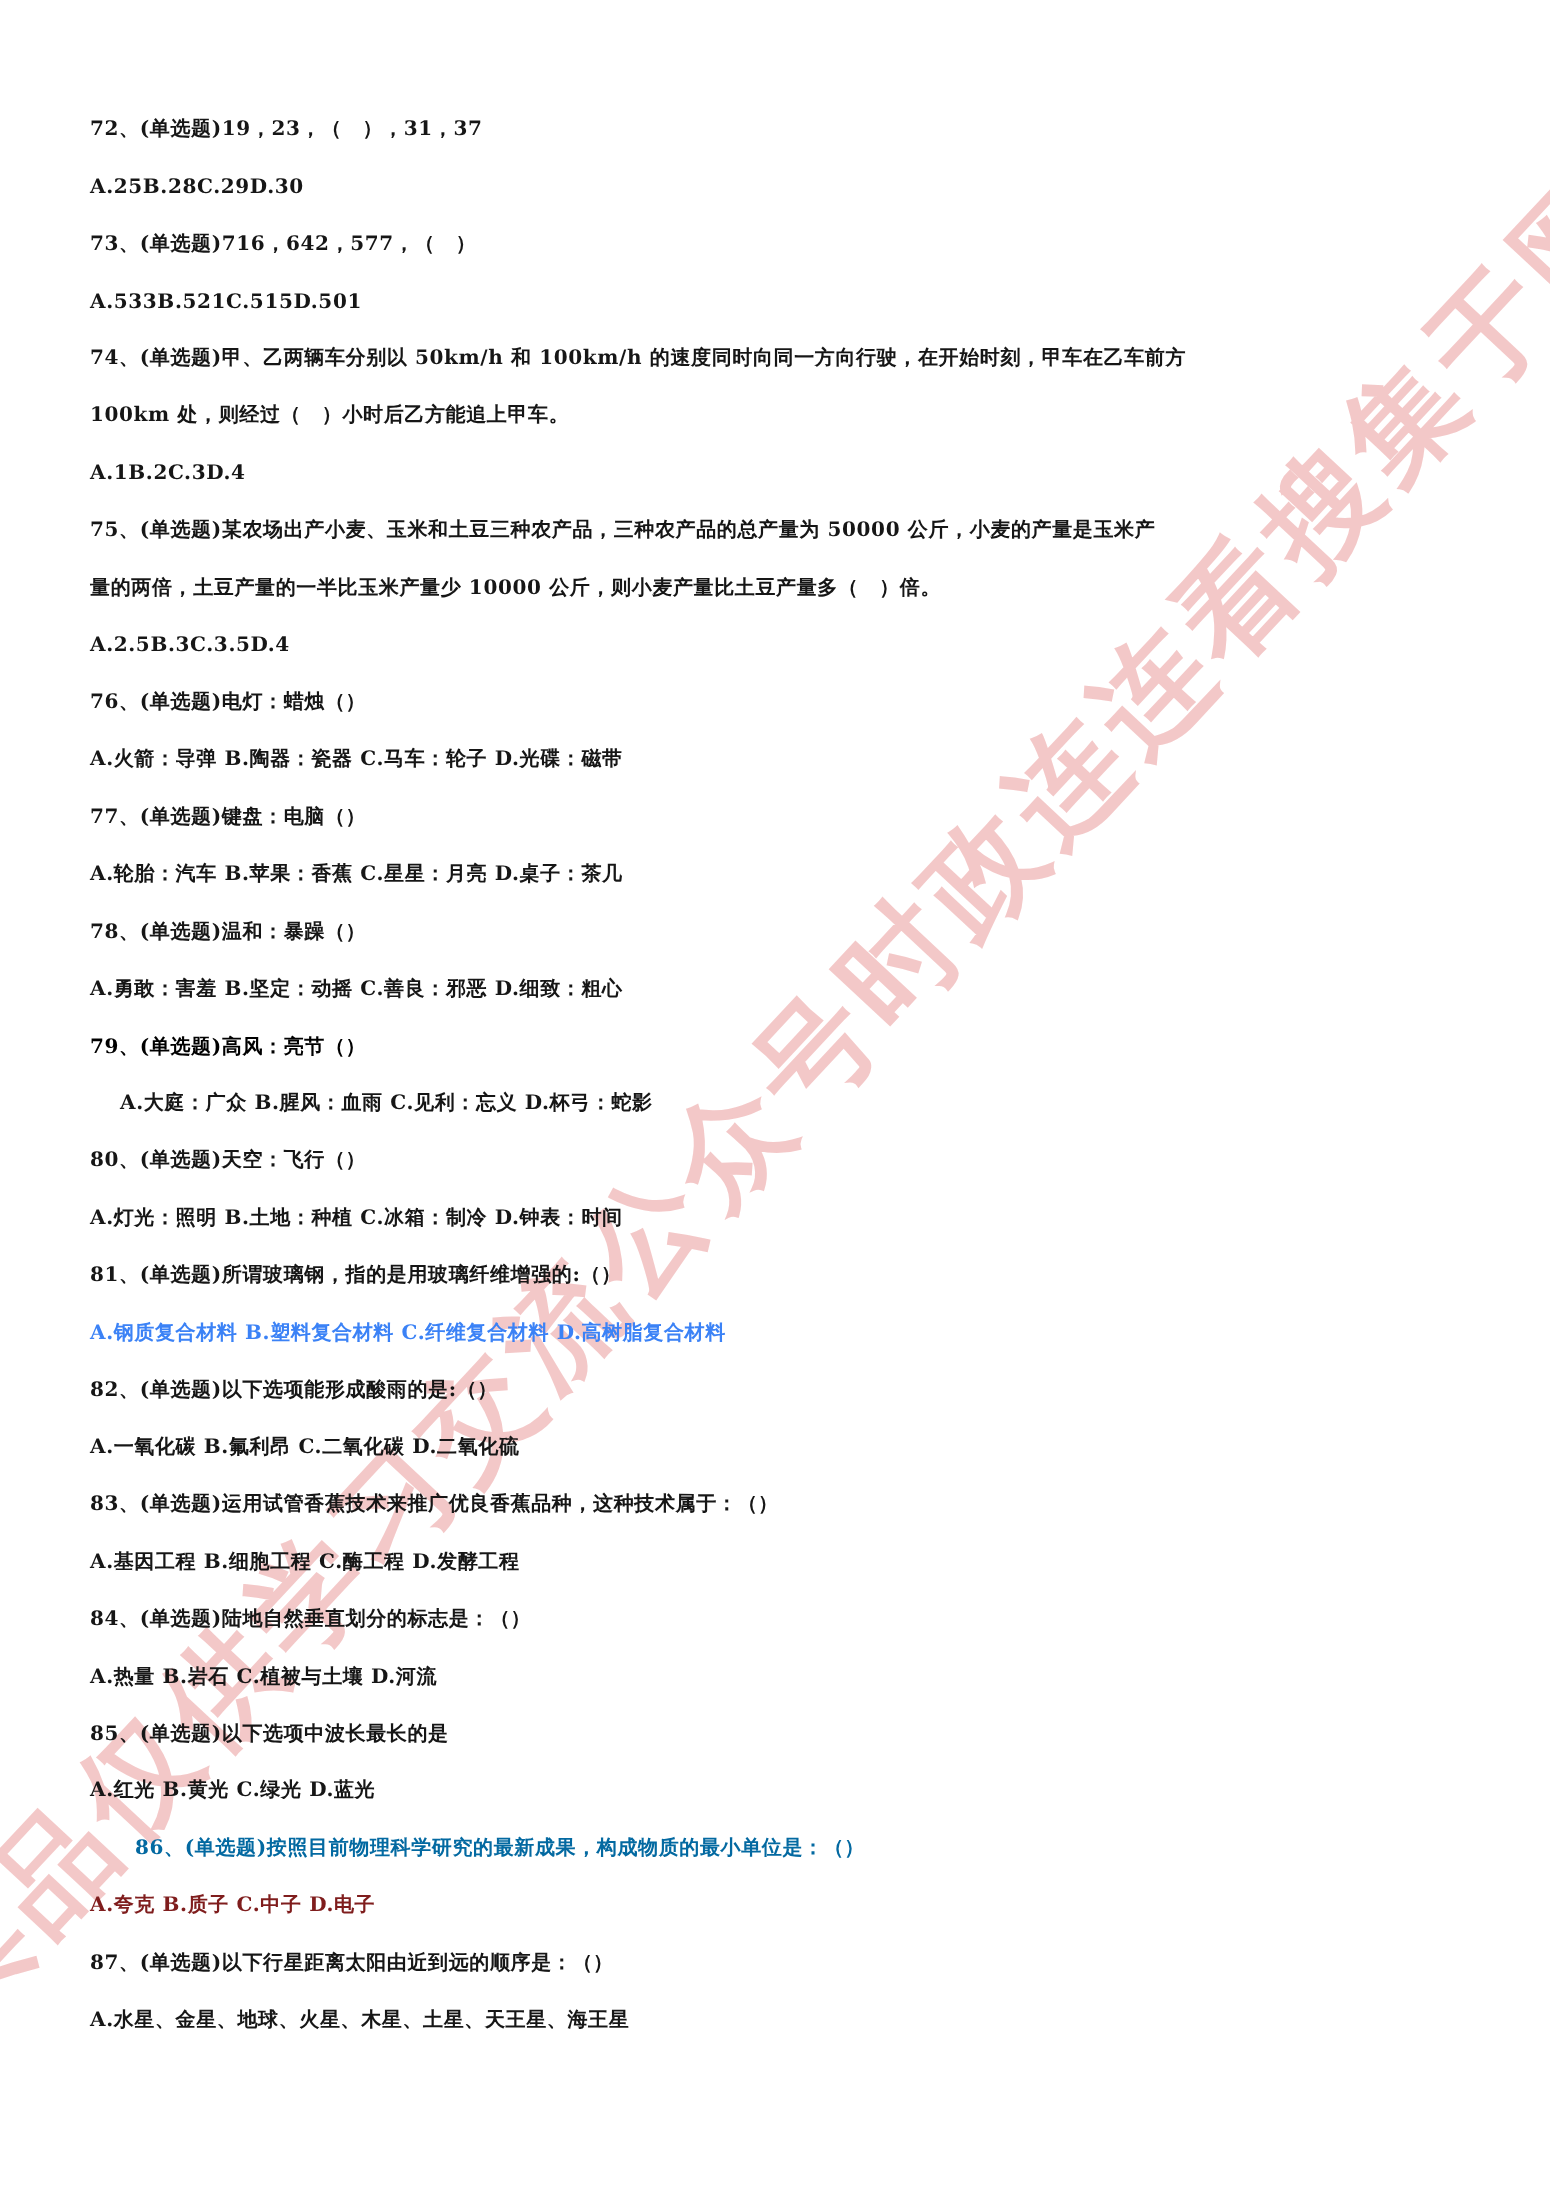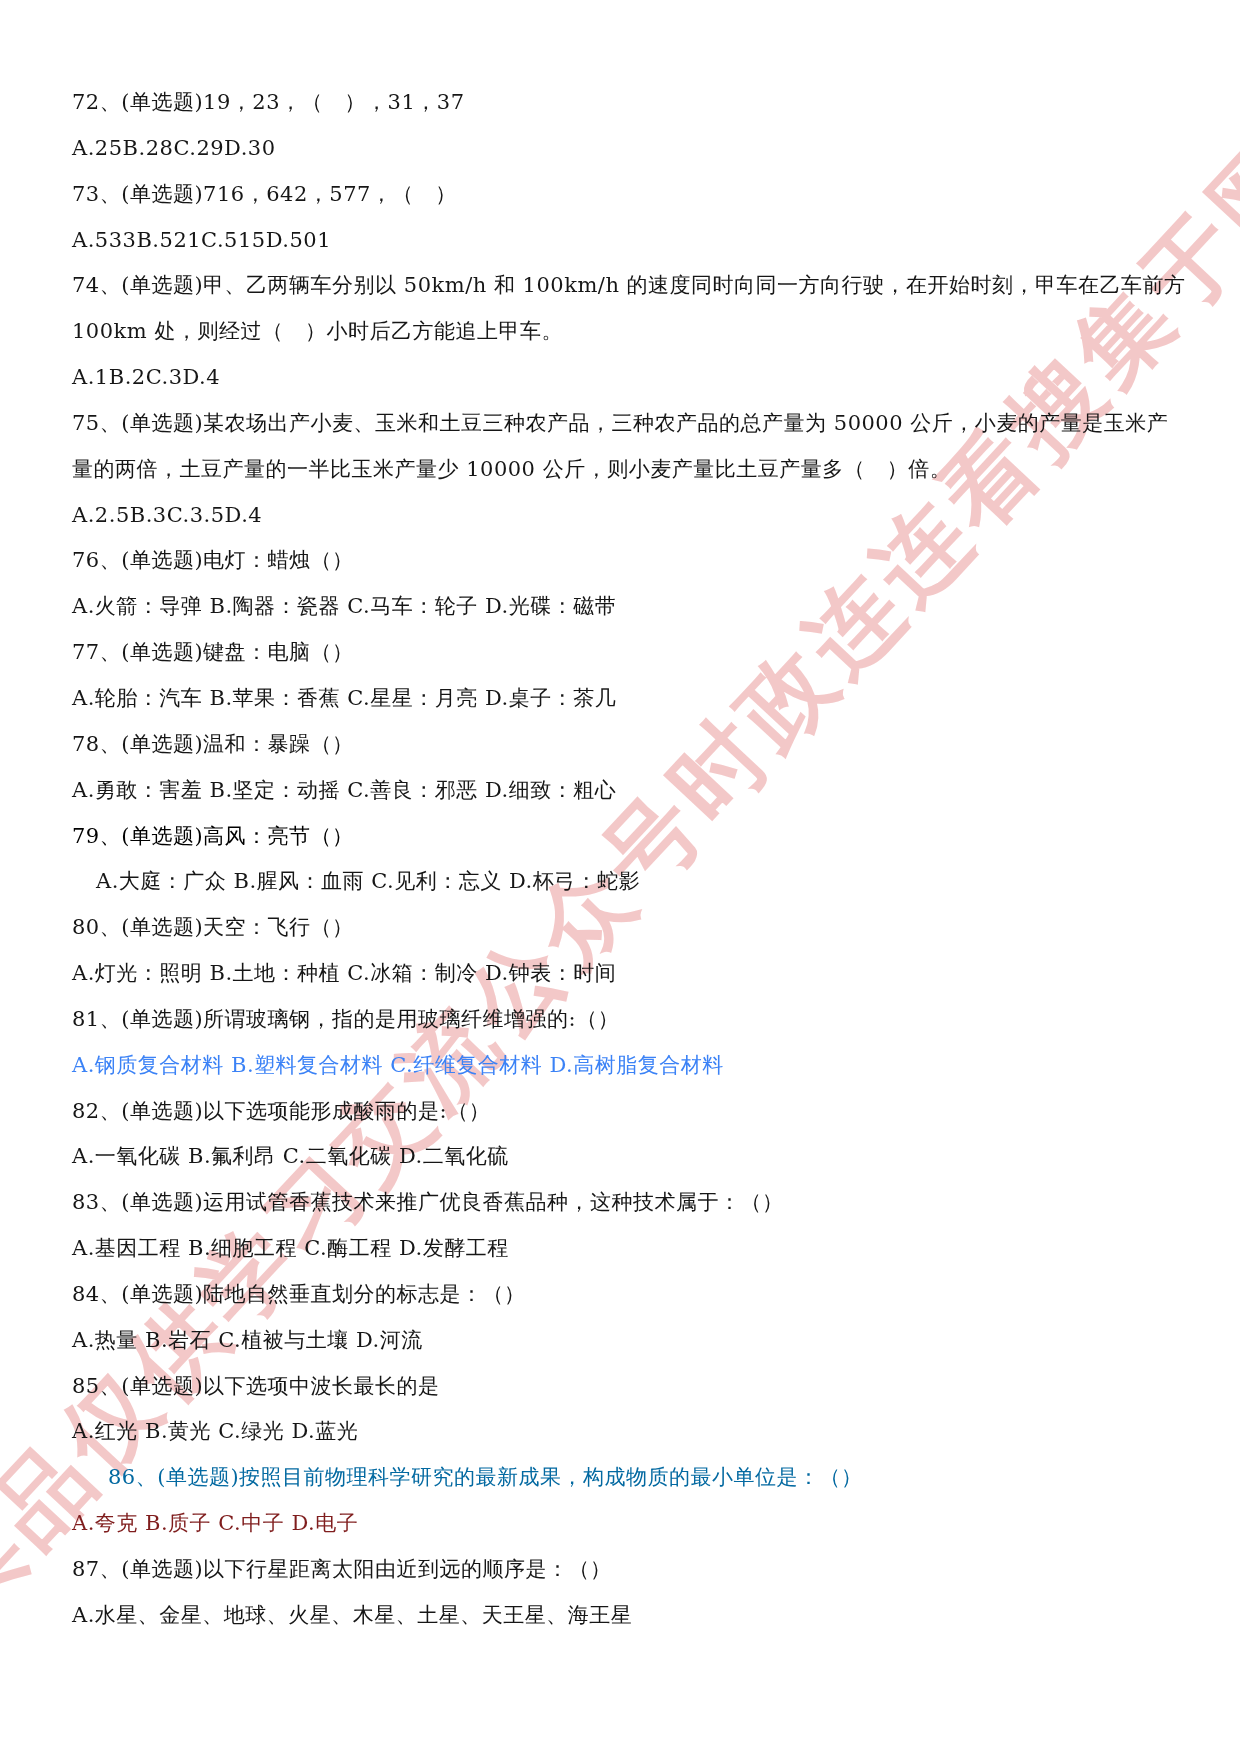--- a/index.html
+++ b/index.html
@@ -16,24 +16,25 @@
     overflow: hidden;
   }
   .text-layer {
     position: absolute;
     left: 72px; top: 80px; right: 60px;
     z-index: 2;
   }
   .text-line {
     height: 45.85px;
     line-height: 45.85px;
-    font-size: 21px;
+    font-size: 16px;
     color: #161616;
     white-space: nowrap;
     letter-spacing: 0.5px;
+    font-weight: bold;
   }
   .watermark {
     position: absolute;
     left: 50%; top: 50%;
     transform: translate(-50%, -50%) rotate(-47deg);
     transform-origin: center center;
     white-space: nowrap;
     font-size: 92px;
     letter-spacing: 7px;
     font-weight: bold;

